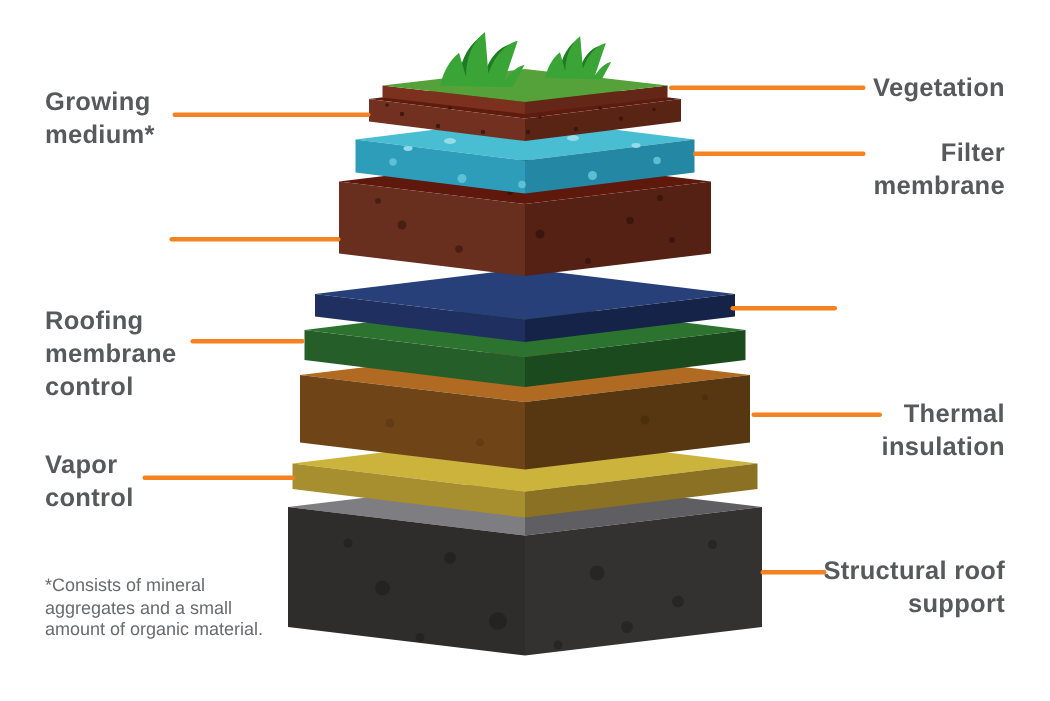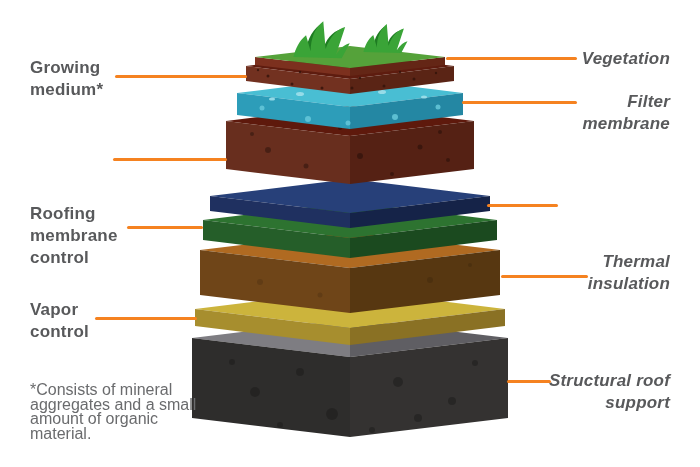--- a/index.html
+++ b/index.html
@@ -5,25 +5,25 @@
   html,body{margin:0;padding:0;background:#fff;}
   .canvas{
     position:relative;width:700px;height:467px;background:#ffffff;
     font-family:"Liberation Sans",sans-serif;overflow:hidden;
   }
   .stack-svg{position:absolute;left:0;top:0;}
   .lbl{
     position:absolute;font-size:17px;font-weight:700;line-height:22px;
     color:#58595b;white-space:pre-line;letter-spacing:.2px;
   }
-  .lbl.right{text-align:right;font-style:italic;}
+  .lbl.right{text-align:right;}
   .leader{position:absolute;height:3px;background:#f58220;border-radius:2px;}
   .footnote{
     position:absolute;left:30px;top:383px;width:168px;
-    font-size:16px;line-height:14.5px;font-weight:400;color:#6a6b6d;
+    font-size:12px;line-height:14.5px;font-weight:400;color:#6a6b6d;
   }
 </style>
 </head>
 <body>
 
 <div class="canvas">
 
   <svg class="stack-svg" width="700" height="467" viewBox="0 0 700 467">
 
     <g>
@@ -150,21 +150,21 @@
 medium*</div>
   <div class="lbl" style="left:30px;top:203px">Roofing
 membrane
 control</div>
   <div class="lbl" style="left:30px;top:299px">Vapor
 control</div>
 
   <div class="lbl right" style="right:30px;top:48px">Vegetation</div>
   <div class="lbl right" style="right:30px;top:91px">Filter
 membrane</div>
-  <div class="lbl right" style="right:30px;top:251px">Thermal
+  <div class="lbl right" style="right:30px;top:265px">Thermal
 insulation</div>
   <div class="lbl right" style="right:30px;top:370px">Structural roof
 support</div>
 
   <div class="leader" style="left:115px;top:75px;width:132px"></div>
   <div class="leader" style="left:113px;top:158px;width:114px"></div>
   <div class="leader" style="left:127px;top:226px;width:76px"></div>
   <div class="leader" style="left:95px;top:317px;width:102px"></div>
   <div class="leader" style="left:446px;top:57px;width:131px"></div>
   <div class="leader" style="left:462px;top:101px;width:115px"></div>

